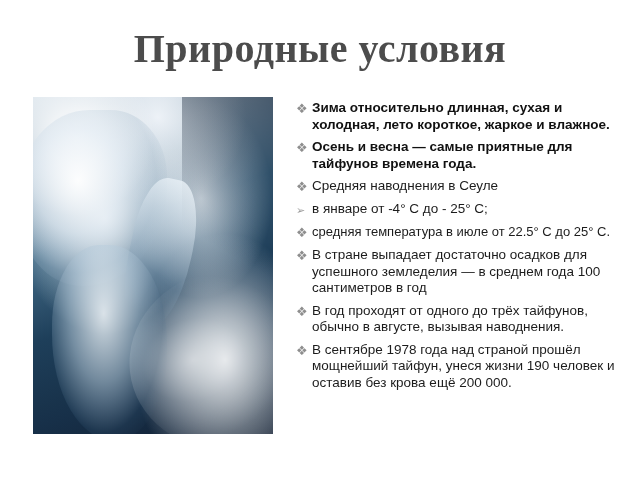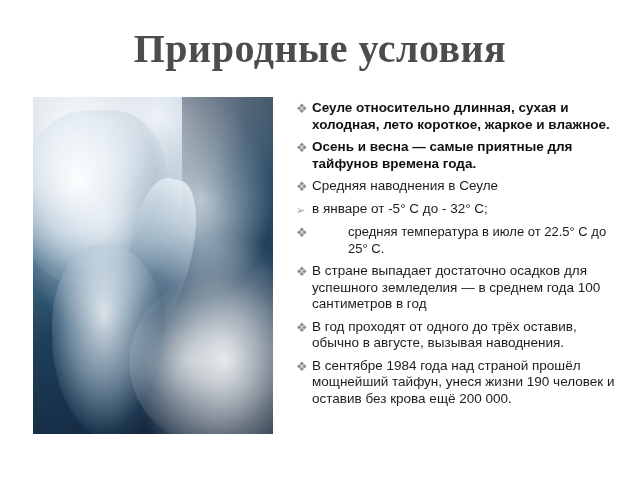--- a/index.html
+++ b/index.html
@@ -132,21 +132,20 @@
     font-size: 13.5px;
     line-height: 16.5px;
     color: #1c1c1c;
   }
   .bullet.b-bold .bullet-text {
     font-weight: bold;
     color: #111111;
   }
   .bullet.b-small .bullet-text {
     font-size: 13px;
-    margin-left: 36px;
   }
 </style>
 </head>
 <body>
 
 <div class="slide">
 
   <div class="slide-title">Природные условия</div>
 
   <div class="image-panel">
@@ -155,52 +154,52 @@
     <div class="sat-land-a"></div>
     <div class="sat-peninsula"></div>
     <div class="sat-land-b"></div>
     <div class="sat-swirl"></div>
   </div>
 
   <div class="bullets">
 
     <div class="bullet b-bold">
       <span class="bullet-marker">❖</span>
-      <span class="bullet-text">Сеуле относительно длинная, сухая и холодная, лето короткое, жаркое и влажное.</span>
+      <span class="bullet-text">Зима относительно длинная, сухая и холодная, лето короткое, жаркое и влажное.</span>
     </div>
 
     <div class="bullet b-bold">
       <span class="bullet-marker">❖</span>
       <span class="bullet-text"> Осень и весна — самые приятные для тайфунов времена года.</span>
     </div>
 
     <div class="bullet">
       <span class="bullet-marker">❖</span>
       <span class="bullet-text">Средняя наводнения в Сеуле</span>
     </div>
 
     <div class="bullet">
       <span class="bullet-marker arrow">➢</span>
-      <span class="bullet-text">в январе от -5° С до - 32° С;</span>
+      <span class="bullet-text">в январе от -4° С до - 25° С;</span>
     </div>
 
     <div class="bullet b-small">
       <span class="bullet-marker">❖</span>
       <span class="bullet-text">средняя температура в июле от 22.5° С до 25° С.</span>
     </div>
 
     <div class="bullet">
       <span class="bullet-marker">❖</span>
       <span class="bullet-text">В стране выпадает достаточно осадков для успешного земледелия — в среднем года 100 сантиметров в год</span>
     </div>
 
     <div class="bullet">
       <span class="bullet-marker">❖</span>
-      <span class="bullet-text">В год проходят от одного до трёх оставив, обычно в августе, вызывая наводнения.</span>
-    </div>
-
-    <div class="bullet">
-      <span class="bullet-marker">❖</span>
-      <span class="bullet-text">В сентябре 1984 года над страной прошёл мощнейший тайфун, унеся жизни 190 человек и оставив без крова ещё 200 000.</span>
+      <span class="bullet-text">В год проходят от одного до трёх тайфунов, обычно в августе, вызывая наводнения.</span>
+    </div>
+
+    <div class="bullet">
+      <span class="bullet-marker">❖</span>
+      <span class="bullet-text">В сентябре 1978 года над страной прошёл мощнейший тайфун, унеся жизни 190 человек и оставив без крова ещё 200 000.</span>
     </div>
 
   </div>
 </div>
 
 </body></html>

